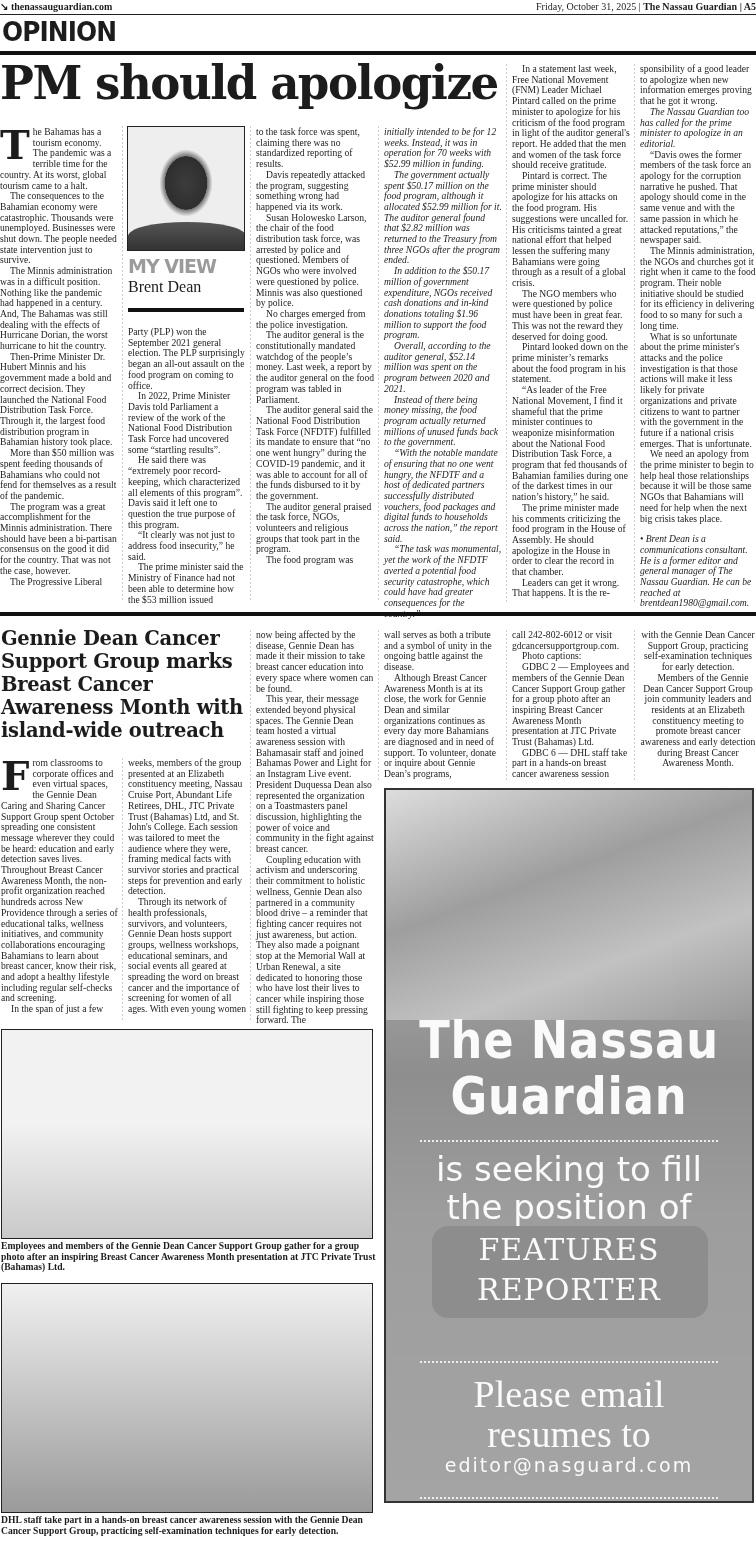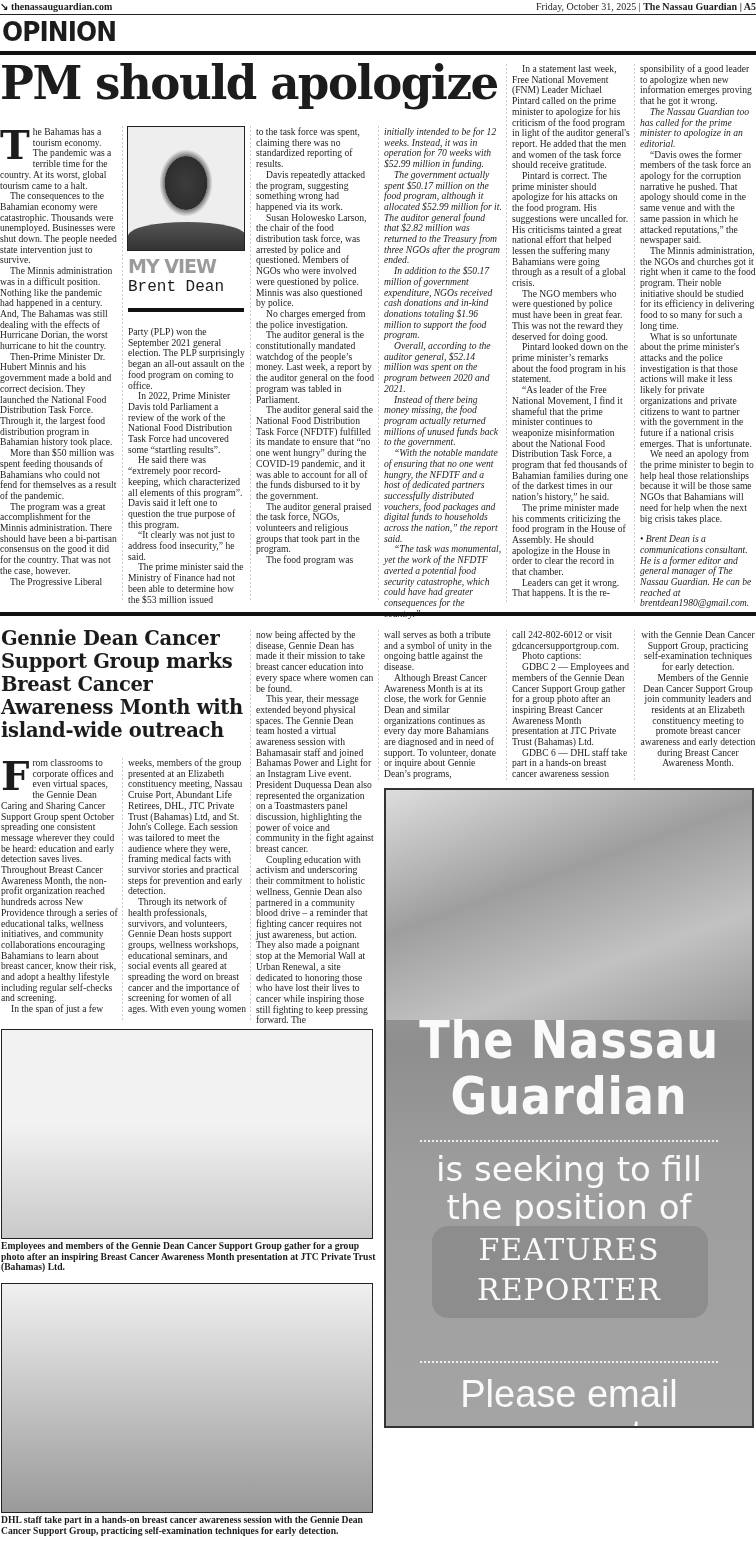--- a/index.html
+++ b/index.html
@@ -19,39 +19,39 @@
   .col { position: absolute; font-family: "Liberation Serif", serif; font-size: 9.6px; line-height: 10.7px; text-align: left; }
   .col p { text-indent: 10px; }
   .col p.noindent { text-indent: 0; }
   .col-rule { position: absolute; width: 1px; background: repeating-linear-gradient(#ccc 0 2px, transparent 2px 4px); }
 
   .dropcap { float: left; font-family: "DejaVu Serif", serif; font-weight: bold; font-size: 40px; line-height: 32px; margin: 2px 3px 0 0; }
 
   .photo-author { position: absolute; left: 127px; top: 126px; width: 118px; height: 125px; border: 1px solid #222; background: radial-gradient(ellipse 38px 48px at 58px 56px, #3c3c3c 0%, #2e2e2e 55%, #777 56%, #eee 70%), #eee; overflow: hidden; }
   .photo-author .shoulders { position: absolute; left: 0; bottom: 0; width: 118px; height: 28px; background: linear-gradient(#555, #333); border-radius: 50% 50% 0 0; }
   .my-view { position: absolute; left: 128px; top: 256px; font-family: "DejaVu Sans", sans-serif; font-weight: bold; font-size: 19px; color: #9b9b9b; letter-spacing: -1px; line-height: 20px; }
-  .author-name { position: absolute; left: 128px; top: 277px; font-family: Liberation Mono, monospace; font-size: 16px; line-height: 20px; }
+  .author-name { position: absolute; left: 128px; top: 277px; font-family: Liberation Serif, serif; font-size: 16px; line-height: 20px; }
   .author-bar { position: absolute; left: 128px; top: 308px; width: 116px; height: 4px; background: #111; }
 
   .article-rule { position: absolute; left: 0; top: 612px; width: 756px; height: 4px; background: #111; }
 
   .headline2 { position: absolute; left: 1px; top: 627px; width: 250px; font-family: "DejaVu Serif", serif; font-weight: bold; font-size: 19.5px; line-height: 23px; letter-spacing: -0.3px; }
 
   .photo-group { position: absolute; left: 1px; top: 1029px; width: 372px; height: 210px; border: 1px solid #222; background: linear-gradient(#f2f2f2 0 45%, #c9c9c9 100%); overflow: hidden; }
   .photo-dhl { position: absolute; left: 1px; top: 1283px; width: 372px; height: 230px; border: 1px solid #222; background: linear-gradient(#f0f0f0, #9a9a9a); overflow: hidden; }
   .caption { position: absolute; left: 1px; width: 376px; font-family: "Liberation Serif", serif; font-weight: bold; font-size: 9.6px; line-height: 10.6px; }
 
-  .ad { position: absolute; left: 384px; top: 788px; width: 370px; height: 640px; border: 2px solid #333; background: linear-gradient(#bdbdbd, #8e8e8e 40%, #9d9d9d 60%, #a4a4a4); overflow: hidden; text-align: center; color: #fafafa; }
+  .ad { position: absolute; left: 384px; top: 788px; width: 370px; height: 715px; border: 2px solid #333; background: linear-gradient(#bdbdbd, #8e8e8e 40%, #9d9d9d 60%, #a4a4a4); overflow: hidden; text-align: center; color: #fafafa; }
   .ad .ad-photo { position: absolute; left: 0; top: 0; width: 366px; height: 230px; background: linear-gradient(160deg, #ddd 0%, #9e9e9e 40%, #c2c2c2 70%, #999 100%); }
   .ad .ad-brand { position: absolute; left: 0; top: 222px; width: 366px; font-family: "DejaVu Sans", sans-serif; font-weight: bold; font-size: 52px; line-height: 56px; letter-spacing: 1px; transform: scaleX(0.86); }
   .ad .dots { position: absolute; left: 34px; width: 298px; border-top: 2px dotted #eee; }
   .ad .ad-seek { position: absolute; left: 0; top: 360px; width: 366px; font-family: "DejaVu Sans", sans-serif; font-size: 34px; line-height: 38px; }
   .ad .pill { position: absolute; left: 46px; top: 436px; width: 276px; height: 92px; background: #8d8d8d; border-radius: 16px; }
   .ad .ad-role { position: absolute; left: 0; top: 440px; width: 366px; font-family: "DejaVu Serif", serif; font-size: 30px; line-height: 40px; letter-spacing: 1px; }
-  .ad .ad-email-cta { position: absolute; left: 0; top: 584px; width: 366px; font-family: Liberation Sans, sans-serif; font-size: 38px; line-height: 40px; }
+  .ad .ad-email-cta { position: absolute; left: 0; top: 584px; width: 366px; font-family: Liberation Serif, serif; font-size: 38px; line-height: 40px; }
   .ad .ad-email { position: absolute; left: 0; top: 664px; width: 366px; font-family: "DejaVu Sans", sans-serif; font-size: 19px; letter-spacing: 2px; }
 </style>
 </head>
 <body>
 
 <div class="masthead">
   <span class="site">↘ thenassauguardian.com</span>
   <span class="dateline"><span>Friday, October 31, 2025 | </span><b>The Nassau Guardian</b><b> | A5</b></span>
 </div>
 

